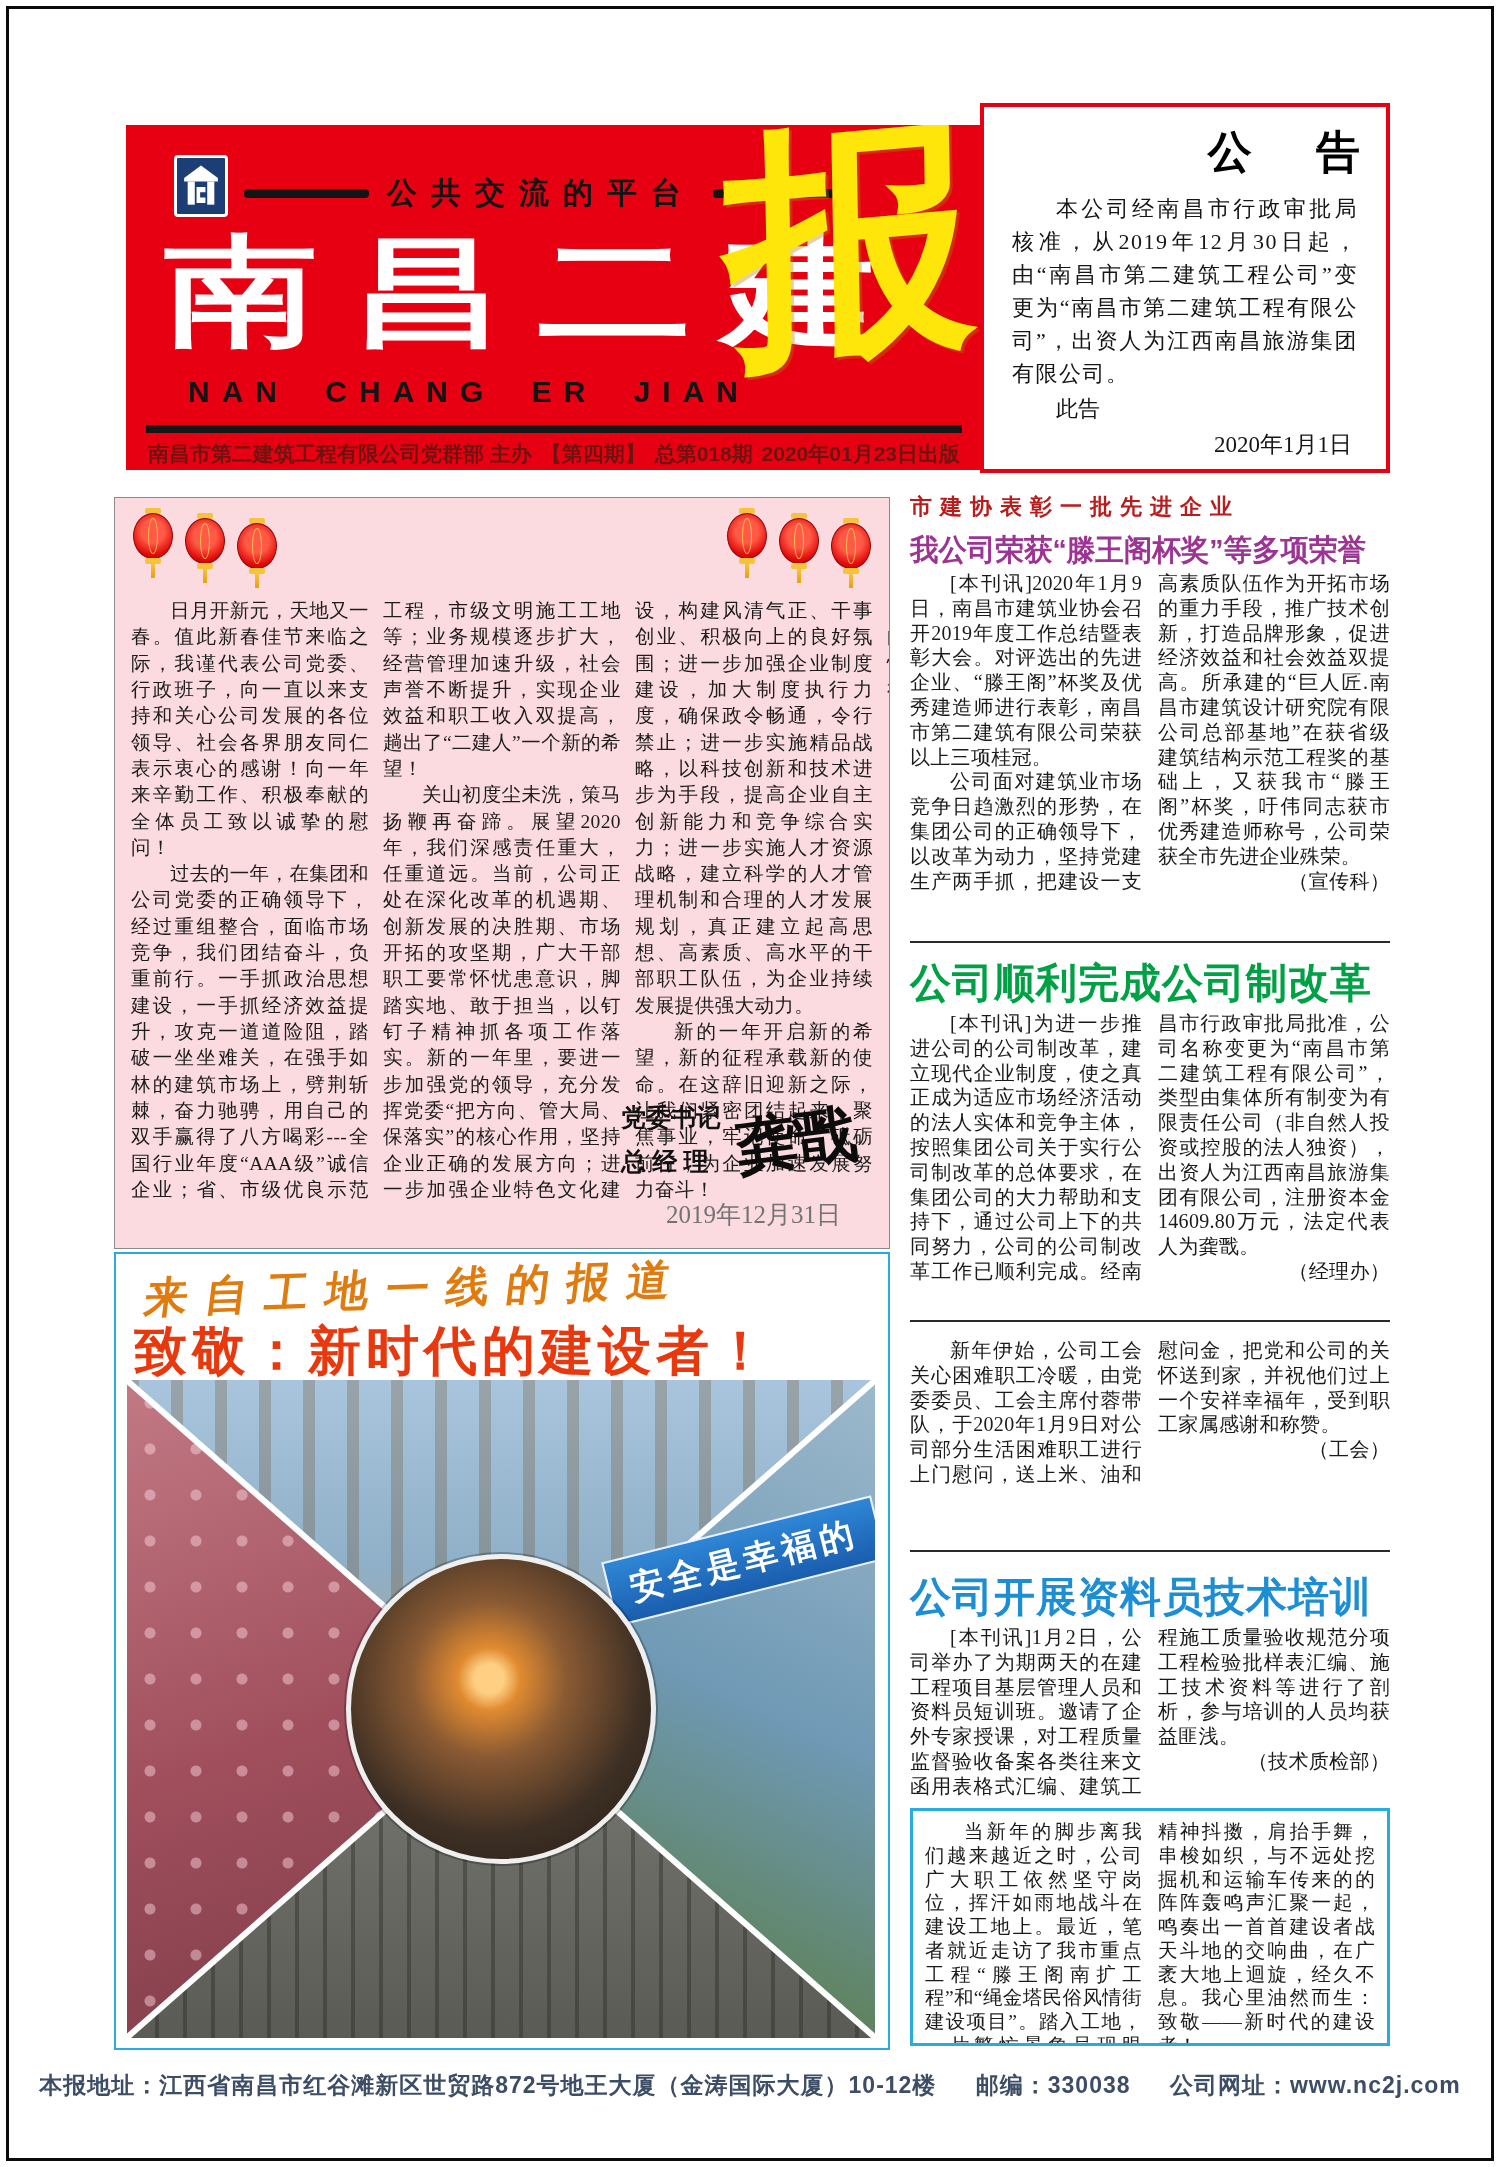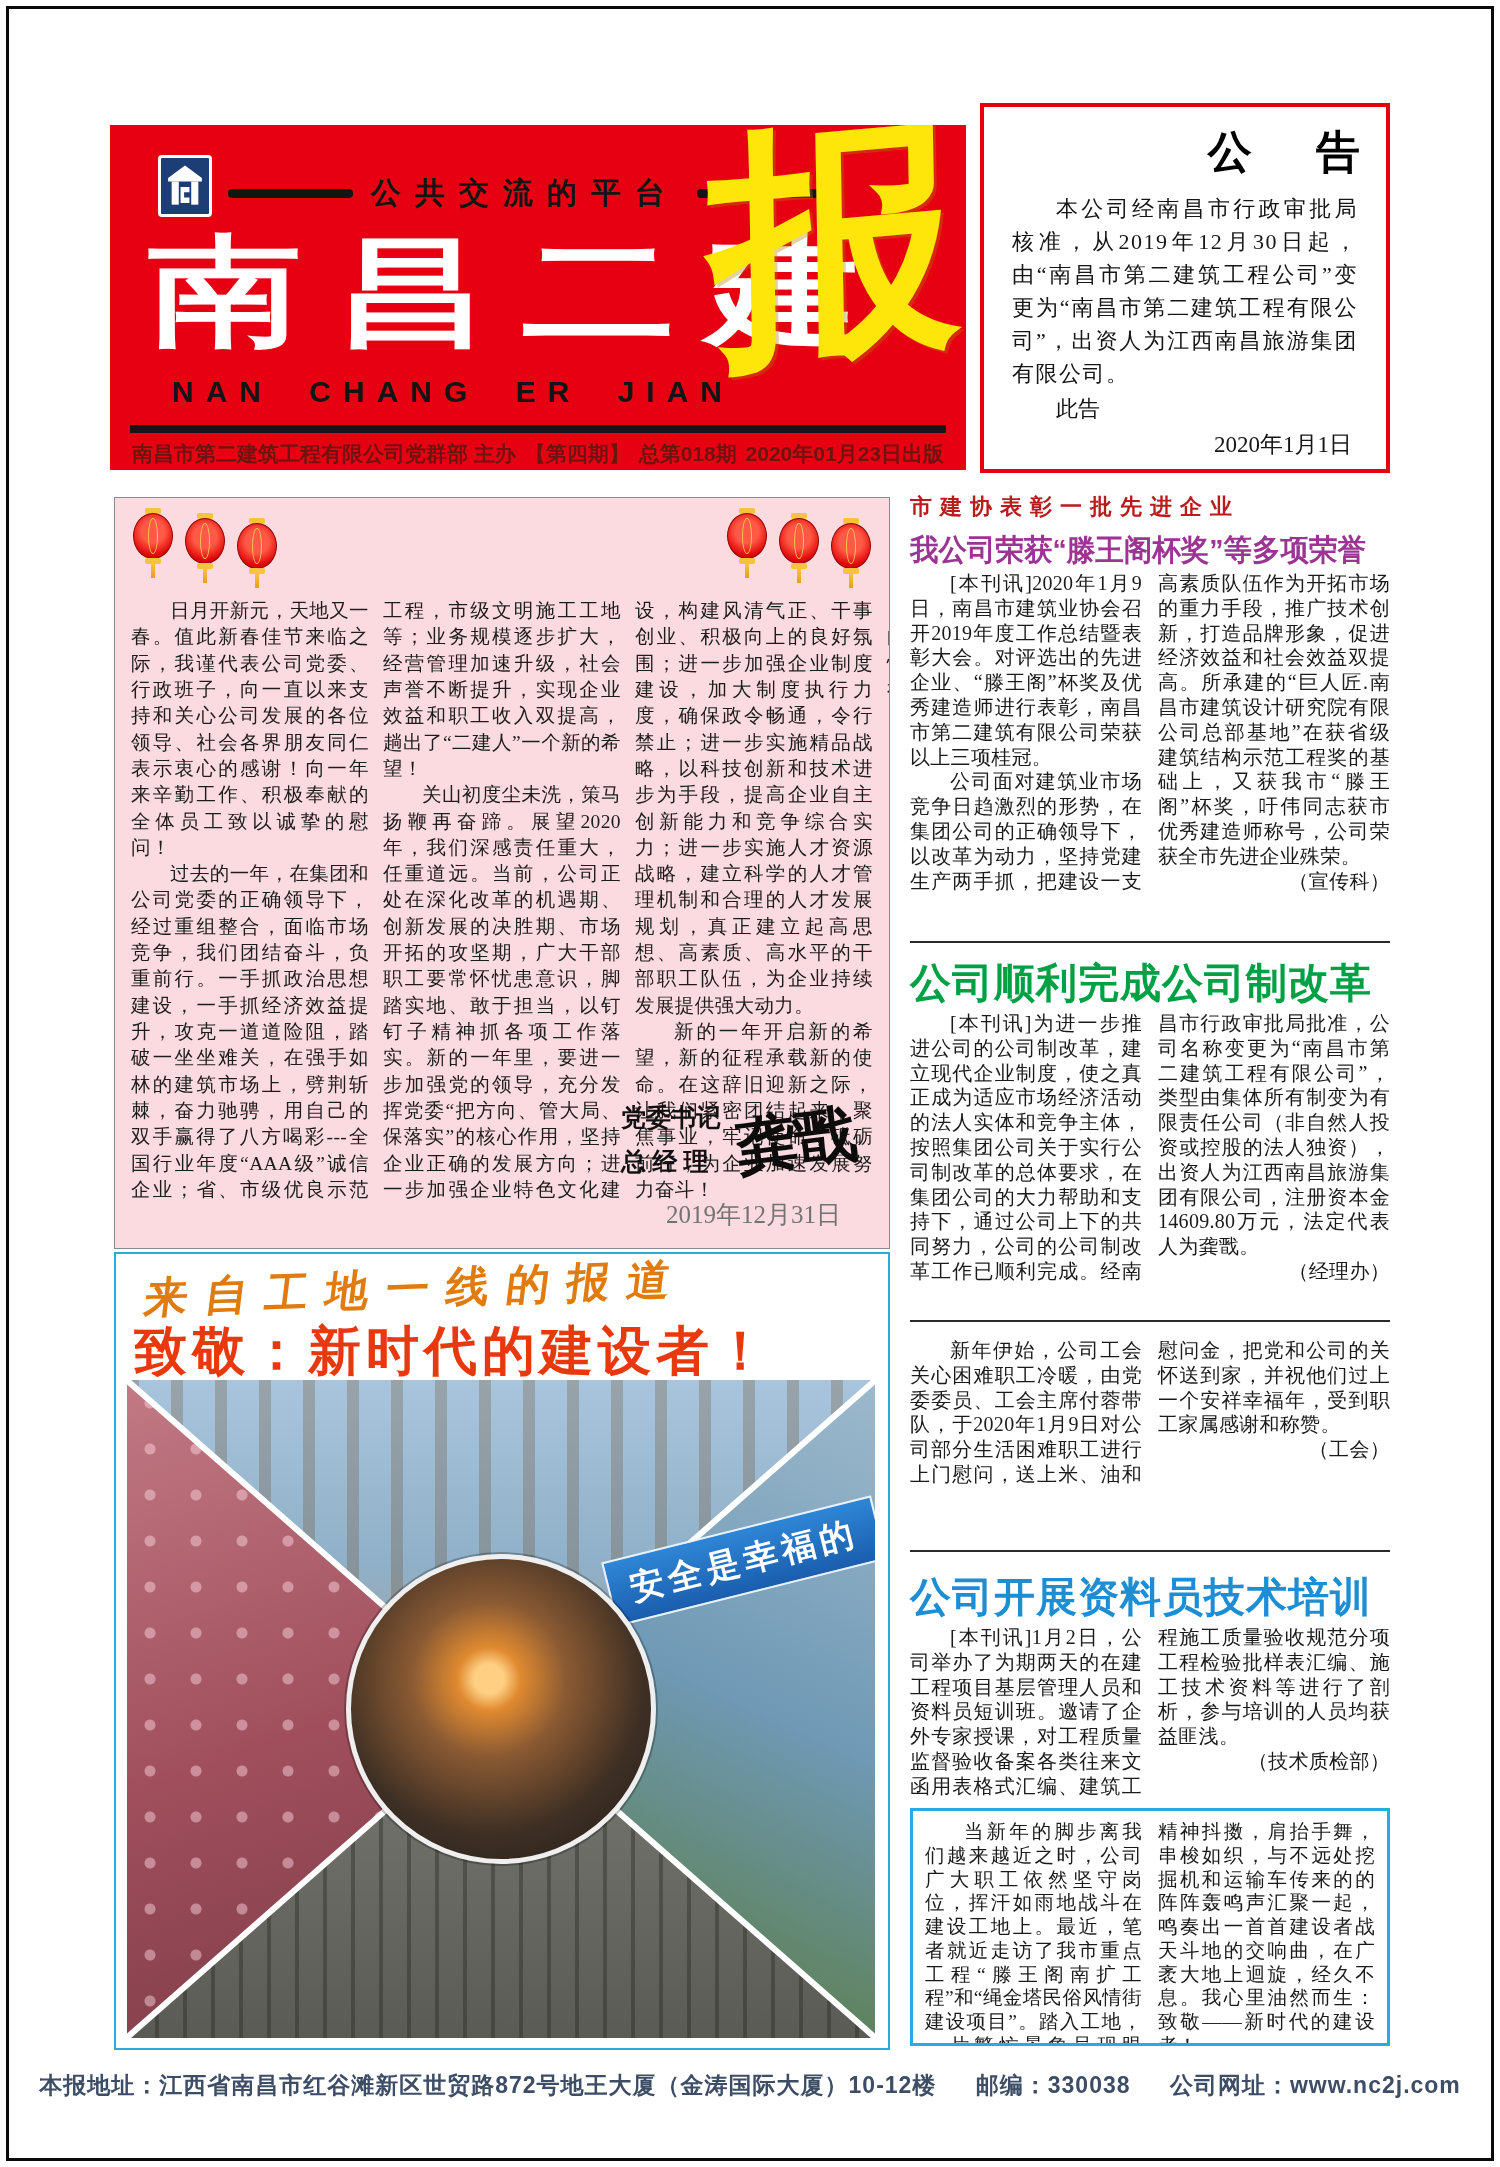--- a/index.html
+++ b/index.html
@@ -1,21 +1,21 @@
 <!DOCTYPE html>
 <html><head>
 <meta charset="utf-8">
 <style>
   * { margin:0; padding:0; box-sizing:border-box; }
   html,body { background:#fff; }
   body { width:1500px; height:2167px; position:relative; font-family:"Liberation Sans", sans-serif; overflow:hidden; }
   .frame { position:absolute; inset:6px; border:3px solid #0a0a0a; }
 
   
-  .masthead { position:absolute; left:110px; top:125px; width:856px; height:345px; background:#e60012; overflow:hidden; }
+  .masthead { position:absolute; left:126px; top:125px; width:856px; height:345px; background:#e60012; overflow:hidden; }
   .logo { position:absolute; left:48px; top:30px; width:54px; height:62px; background:#1c3e74; border:3px solid #fff; border-radius:4px; }
   .logo svg { width:100%; height:100%; display:block; }
   .slogan-row { position:absolute; left:118px; top:48px; display:flex; align-items:center; gap:18px; }
   .dash { width:125px; height:9px; background:#141414; border-radius:4px; }
   .slogan { font-size:30px; color:#141414; font-weight:600; letter-spacing:14px; }
   .cn-title { position:absolute; left:38px; top:100px; font-size:120px; font-weight:900; color:#ffffff; letter-spacing:26px; transform:scaleX(1.28); transform-origin:left center; white-space:nowrap; line-height:1.1; }
   .pinyin { position:absolute; left:62px; top:250px; font-size:30px; font-weight:700; color:#141414; letter-spacing:12px; word-spacing:16px; white-space:nowrap; }
   .bao { position:absolute; left:600px; top:-18px; font-size:250px; line-height:1.1; font-weight:900; color:#ffe60a; font-family:"Liberation Serif", serif; transform:rotate(-5deg) skewX(-4deg); text-shadow:3px 3px 0 rgba(180,120,0,.35); }
   .mast-divider { position:absolute; left:20px; right:20px; top:300px; height:8px; background:#161616; }
   .publine { position:absolute; left:22px; right:22px; top:315px; display:flex; justify-content:space-between; align-items:flex-start; font-size:21px; font-weight:700; color:#6e1310; white-space:nowrap; }

